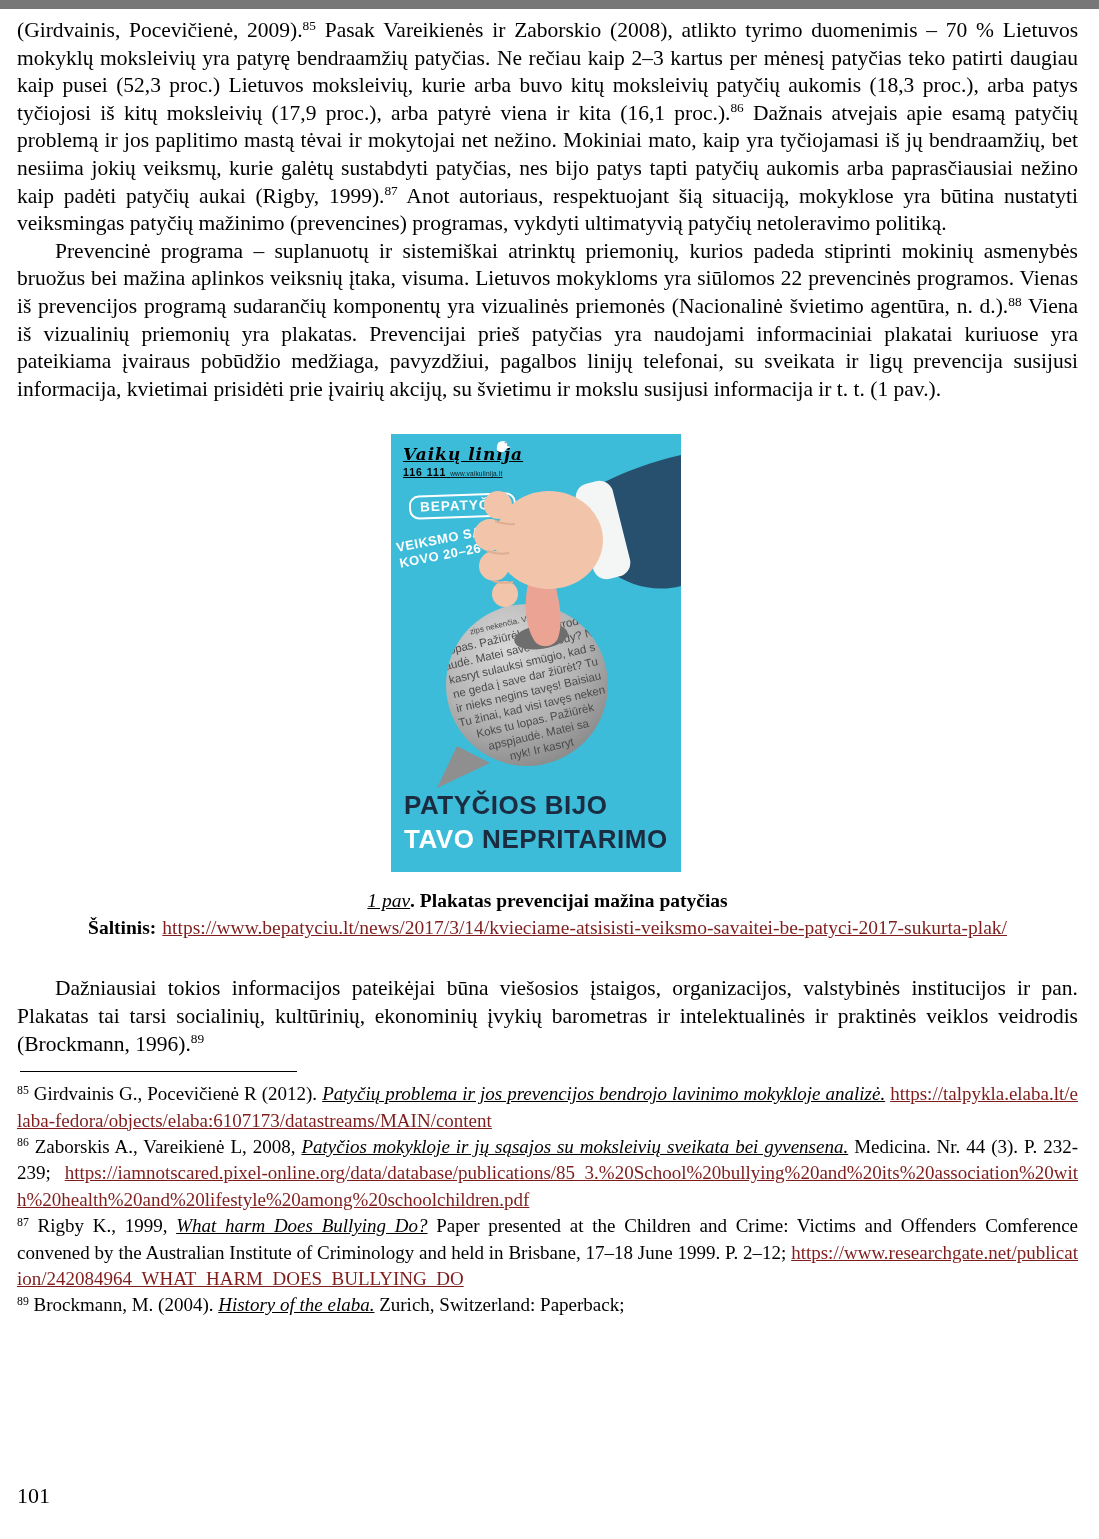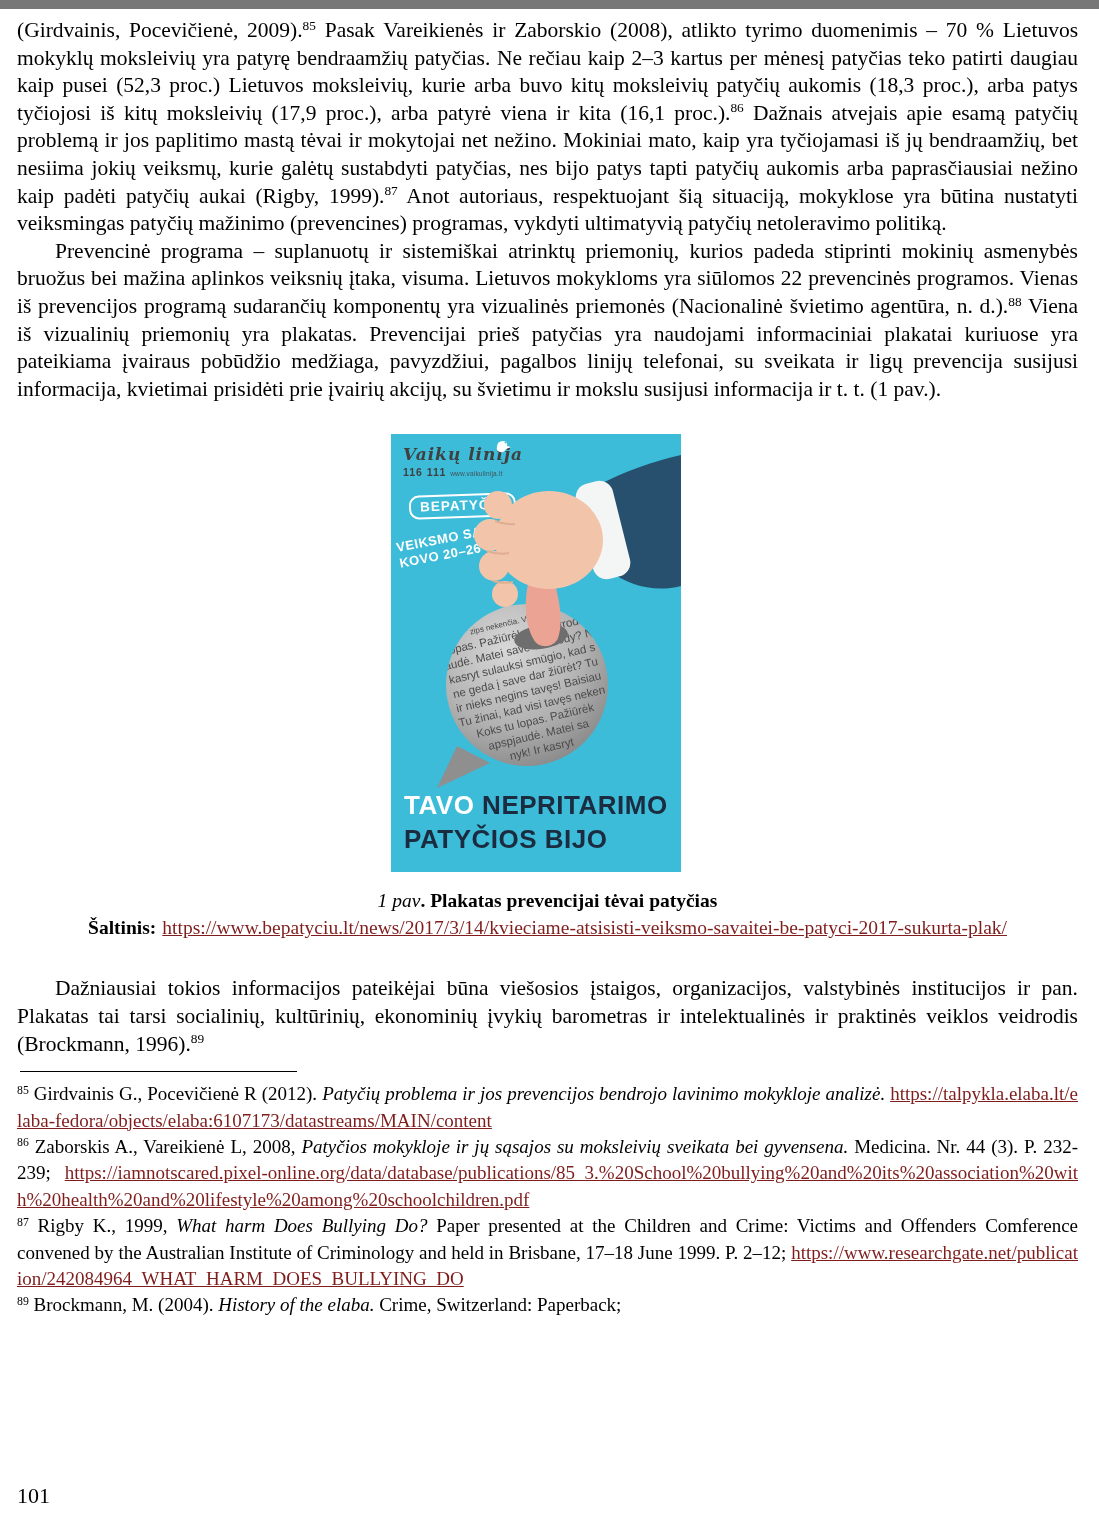--- a/index.html
+++ b/index.html
@@ -15,33 +15,33 @@
     overflow:hidden;
   }
   p.body-par{
     margin:0;
     font-size:21.5px;
     line-height:27.6px;
     text-align:justify;
   }
   p.indent{text-indent:38px;}
   .sup{font-size:62%;line-height:0;position:relative;top:-0.55em;}
-  .it{font-style:italic;}
+  .it{font-style:italic;text-decoration:underline;}
   .bd{font-weight:bold;}
   a.link{color:#7f1d1d;text-decoration:underline;word-break:break-all;cursor:pointer;}
 
   
   figure.poster-fig{margin:31px 0 0 374px;width:290px;height:438px;position:relative;}
   .poster{
     position:absolute;inset:0;
     background:#3cbcd9;
     overflow:hidden;
     font-family:"Liberation Sans", sans-serif;
   }
-  .poster-logo{position:absolute;left:12px;top:10px;color:#404040;}
+  .poster-logo{position:absolute;left:12px;top:10px;color:#000000;text-decoration:underline;}
   .poster-logo .script{
     font-family:"DejaVu Serif", serif;
     font-style:italic;font-weight:bold;
     font-size:17px;letter-spacing:1px;white-space:nowrap;
   }
   .poster-logo .phone{font-size:10.5px;font-weight:bold;letter-spacing:1px;margin-top:2px;}
   .poster-logo .phone .tiny{font-size:6.5px;font-weight:normal;opacity:.85;letter-spacing:.2px;}
   .bird{position:absolute;left:88px;top:-6px;}
   .poster-badge{
     position:absolute;left:18px;top:60px;
@@ -152,38 +152,38 @@
         <circle cx="99" cy="101" r="16" fill="#f2c5aa"></circle>
         <circle cx="103" cy="132" r="15" fill="#f2c5aa"></circle>
         <circle cx="114" cy="160" r="13" fill="#f2c5aa"></circle>
         <path d="M104,87 q10,4 20,3 M96,117 q11,4 22,2 M102,147 q10,3 20,1" stroke="#dca habit" fill="none"></path>
         <path d="M104,87 q10,4 20,3" stroke="#dfae92" stroke-width="2" fill="none"></path>
         <path d="M96,117 q11,4 22,2" stroke="#dfae92" stroke-width="2" fill="none"></path>
         <path d="M102,147 q10,3 20,1" stroke="#dfae92" stroke-width="2" fill="none"></path>
       </svg>
 
       <div class="poster-headline">
+        <div>PATYČIOS BIJO</div>
         <div><span class="white">TAVO</span><span> NEPRITARIMO</span></div>
-        <div>PATYČIOS BIJO</div>
       </div>
     </div>
   </figure>
 
   <div class="caption">
-    <span class="it">1 pav</span><span class="bd">. Plakatas prevencijai tėvai patyčias</span>
+    <span class="it">1 pav</span><span class="bd">. Plakatas prevencijai mažina patyčias</span>
   </div>
   <div class="source">
     <span class="bd">Šaltinis:</span><a class="link" href="#">https://www.bepatyciu.lt/news/2017/3/14/kvieciame-atsisisti-veiksmo-savaitei-be-patyci-2017-sukurta-plak/</a>
   </div>
 
   <p class="body-par indent" style="margin-top:34px;"><span>Dažniausiai tokios informacijos pateikėjai būna viešosios įstaigos, organizacijos, valstybinės institucijos ir pan. Plakatas tai tarsi socialinių, kultūrinių, ekonominių įvykių barometras ir intelektualinės ir praktinės veiklos veidrodis (Brockmann, 1996).</span><span class="sup">89</span></p>
 
   <hr class="footnote-sep">
 
   <div>
     <p class="footnote"><span class="sup">85</span><span> Girdvainis G., Pocevičienė R (2012). </span><span class="it">Patyčių problema ir jos prevencijos bendrojo lavinimo mokykloje analizė.</span><span> </span><a href="#" class="link">https://talpykla.elaba.lt/elaba-fedora/objects/elaba:6107173/datastreams/MAIN/content</a></p>
     <p class="footnote"><span class="sup">86</span><span> Zaborskis A., Vareikienė L, 2008, </span><span class="it">Patyčios mokykloje ir jų sąsajos su moksleivių sveikata bei gyvensena.</span><span> Medicina. Nr. 44 (3). P. 232-239; </span><a href="#" class="link">https://iamnotscared.pixel-online.org/data/database/publications/85_3.%20School%20bullying%20and%20its%20association%20with%20health%20and%20lifestyle%20among%20schoolchildren.pdf</a></p>
     <p class="footnote"><span class="sup">87</span><span> Rigby K., 1999, </span><span class="it">What harm Does Bullying Do?</span><span> Paper presented at the Children and Crime: Victims and Offenders Comference convened by the Australian Institute of Criminology and held in Brisbane, 17–18 June 1999. P. 2–12; </span><a href="#" class="link">https://www.researchgate.net/publication/242084964_WHAT_HARM_DOES_BULLYING_DO</a></p>
-    <p class="footnote"><span class="sup">89</span><span> Brockmann, M. (2004). </span><span class="it">History of the elaba.</span><span> Crime, Switzerland: Paperback;</span></p>
+    <p class="footnote"><span class="sup">89</span><span> Brockmann, M. (2004). </span><span class="it">History of the elaba.</span><span> Zurich, Switzerland: Paperback;</span></p>
   </div>
 
   <div class="page-number">101</div>
 </div>
 
 </body></html>

